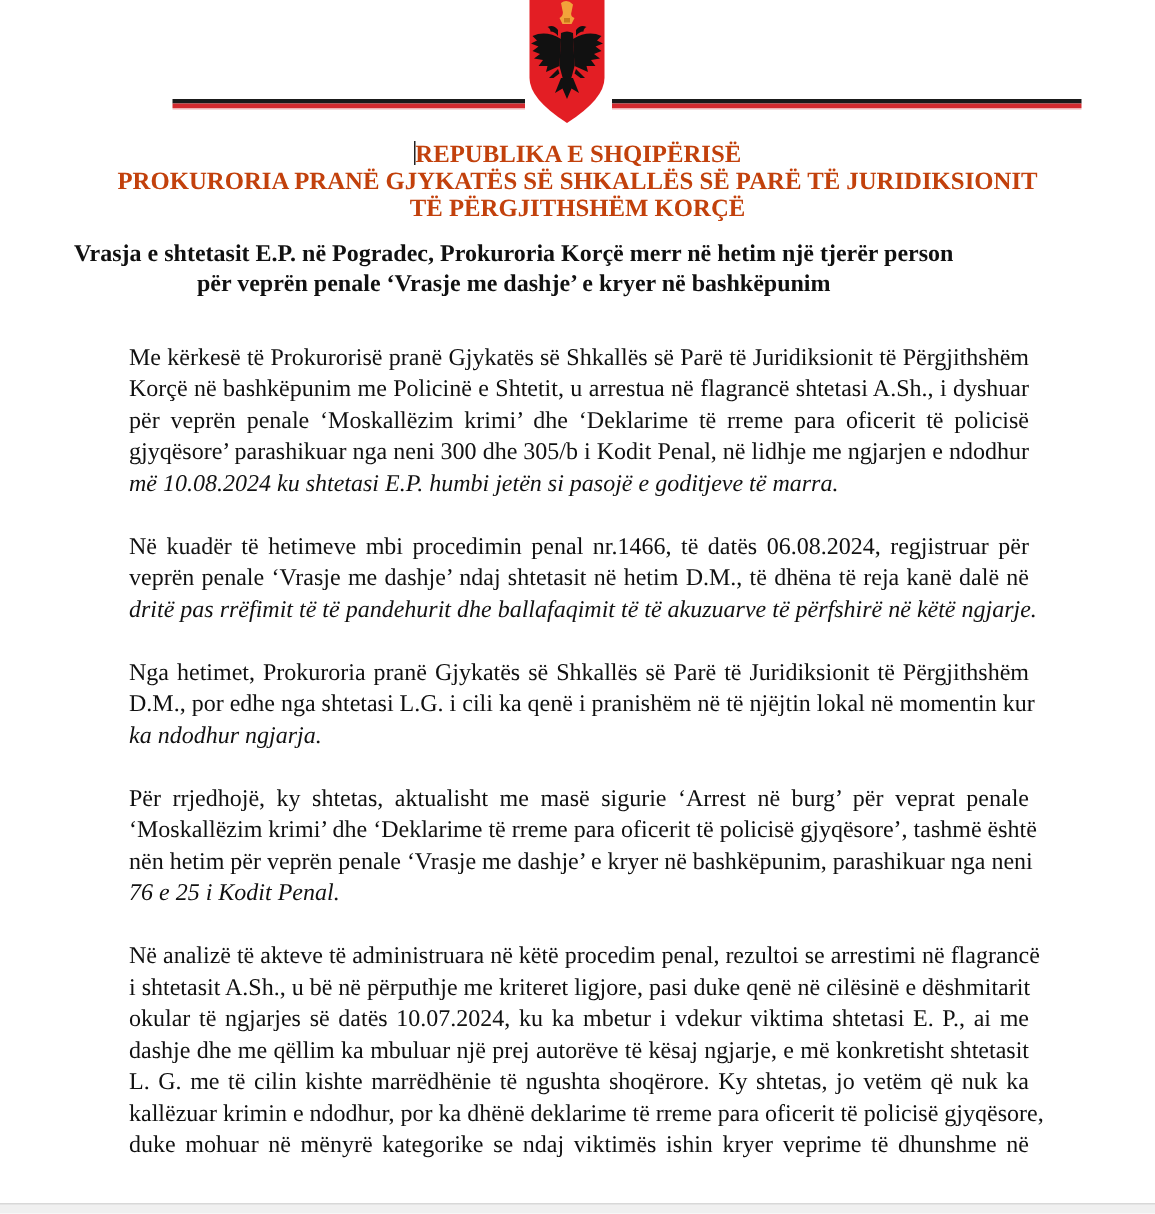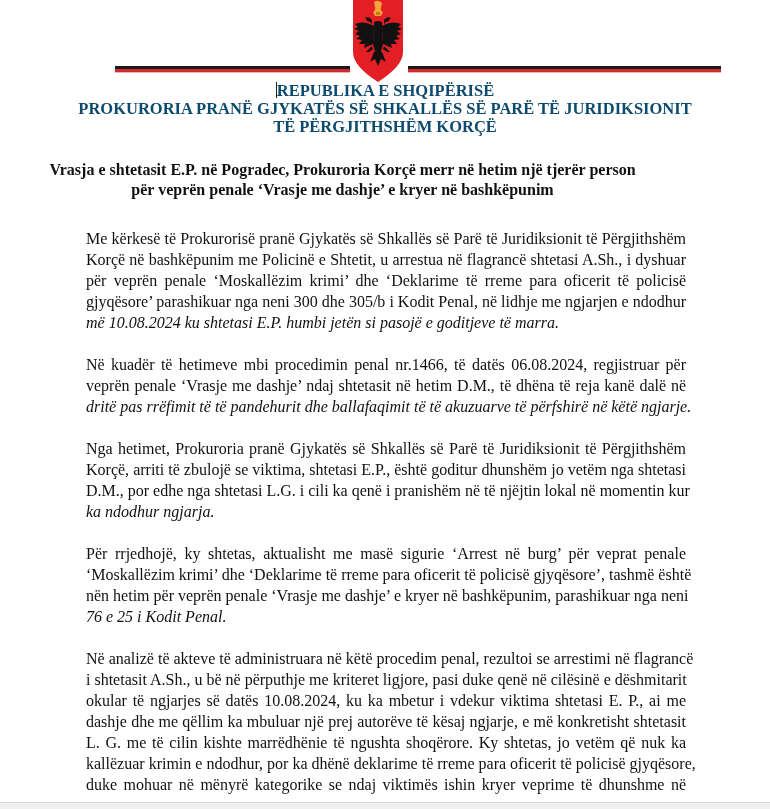--- a/index.html
+++ b/index.html
@@ -55,27 +55,27 @@
       position: absolute;
       left: 350px;
       top: 0;
       width: 56px;
       height: 82px;
     }
 
     .heading {
       position: absolute;
       left: 0;
-      top: 82px;
+      top: 94px;
       width: 770px;
       text-align: center;
       font-weight: bold;
       font-size: 16.5px;
       line-height: 18px;
-      color: #0c4a6e;
+      color: #c2410c;
     }
     .heading .line { display: block; white-space: nowrap; }
     .cursor {
       display: inline-block;
       width: 1px;
       height: 16px;
       background: #222;
       vertical-align: -2px;
       margin-right: 0;
     }
@@ -176,34 +176,33 @@
       <span class="ln">gjyqësore’ parashikuar nga neni 300 dhe 305/b i Kodit Penal, në lidhje me ngjarjen e ndodhur</span>
       <span class="ln last">më 10.08.2024 ku shtetasi E.P. humbi jetën si pasojë e goditjeve të marra.</span>
     </p>
     <p class="para">
       <span class="ln">Në kuadër të hetimeve mbi procedimin penal nr.1466, të datës 06.08.2024, regjistruar për</span>
       <span class="ln">veprën penale ‘Vrasje me dashje’ ndaj shtetasit në hetim D.M., të dhëna të reja kanë dalë në</span>
       <span class="ln last">dritë pas rrëfimit të të pandehurit dhe ballafaqimit të të akuzuarve të përfshirë në këtë ngjarje.</span>
     </p>
     <p class="para">
       <span class="ln">Nga hetimet, Prokuroria pranë Gjykatës së Shkallës së Parë të Juridiksionit të Përgjithshëm</span>
-      <span class="ln">Korçë, arriti të zbulojë se viktima, shtetasi E.P., është goditur dhunshëm jo vetëm nga shtetasi</span>
       <span class="ln">D.M., por edhe nga shtetasi L.G. i cili ka qenë i pranishëm në të njëjtin lokal në momentin kur</span>
       <span class="ln last">ka ndodhur ngjarja.</span>
     </p>
     <p class="para">
       <span class="ln">Për rrjedhojë, ky shtetas, aktualisht me masë sigurie ‘Arrest në burg’ për veprat penale</span>
       <span class="ln">‘Moskallëzim krimi’ dhe ‘Deklarime të rreme para oficerit të policisë gjyqësore’, tashmë është</span>
       <span class="ln">nën hetim për veprën penale ‘Vrasje me dashje’ e kryer në bashkëpunim, parashikuar nga neni</span>
       <span class="ln last">76 e 25 i Kodit Penal.</span>
     </p>
     <p class="para">
       <span class="ln">Në analizë të akteve të administruara në këtë procedim penal, rezultoi se arrestimi në flagrancë</span>
       <span class="ln">i shtetasit A.Sh., u bë në përputhje me kriteret ligjore, pasi duke qenë në cilësinë e dëshmitarit</span>
-      <span class="ln">okular të ngjarjes së datës 10.08.2024, ku ka mbetur i vdekur viktima shtetasi E. P., ai me</span>
+      <span class="ln">okular të ngjarjes së datës 10.07.2024, ku ka mbetur i vdekur viktima shtetasi E. P., ai me</span>
       <span class="ln">dashje dhe me qëllim ka mbuluar një prej autorëve të kësaj ngjarje, e më konkretisht shtetasit</span>
       <span class="ln">L. G. me të cilin kishte marrëdhënie të ngushta shoqërore. Ky shtetas, jo vetëm që nuk ka</span>
       <span class="ln">kallëzuar krimin e ndodhur, por ka dhënë deklarime të rreme para oficerit të policisë gjyqësore,</span>
       <span class="ln">duke mohuar në mënyrë kategorike se ndaj viktimës ishin kryer veprime të dhunshme në</span>
     </p>
   </div>
 </div>
 
 <div class="bottom-bar"></div>
 

